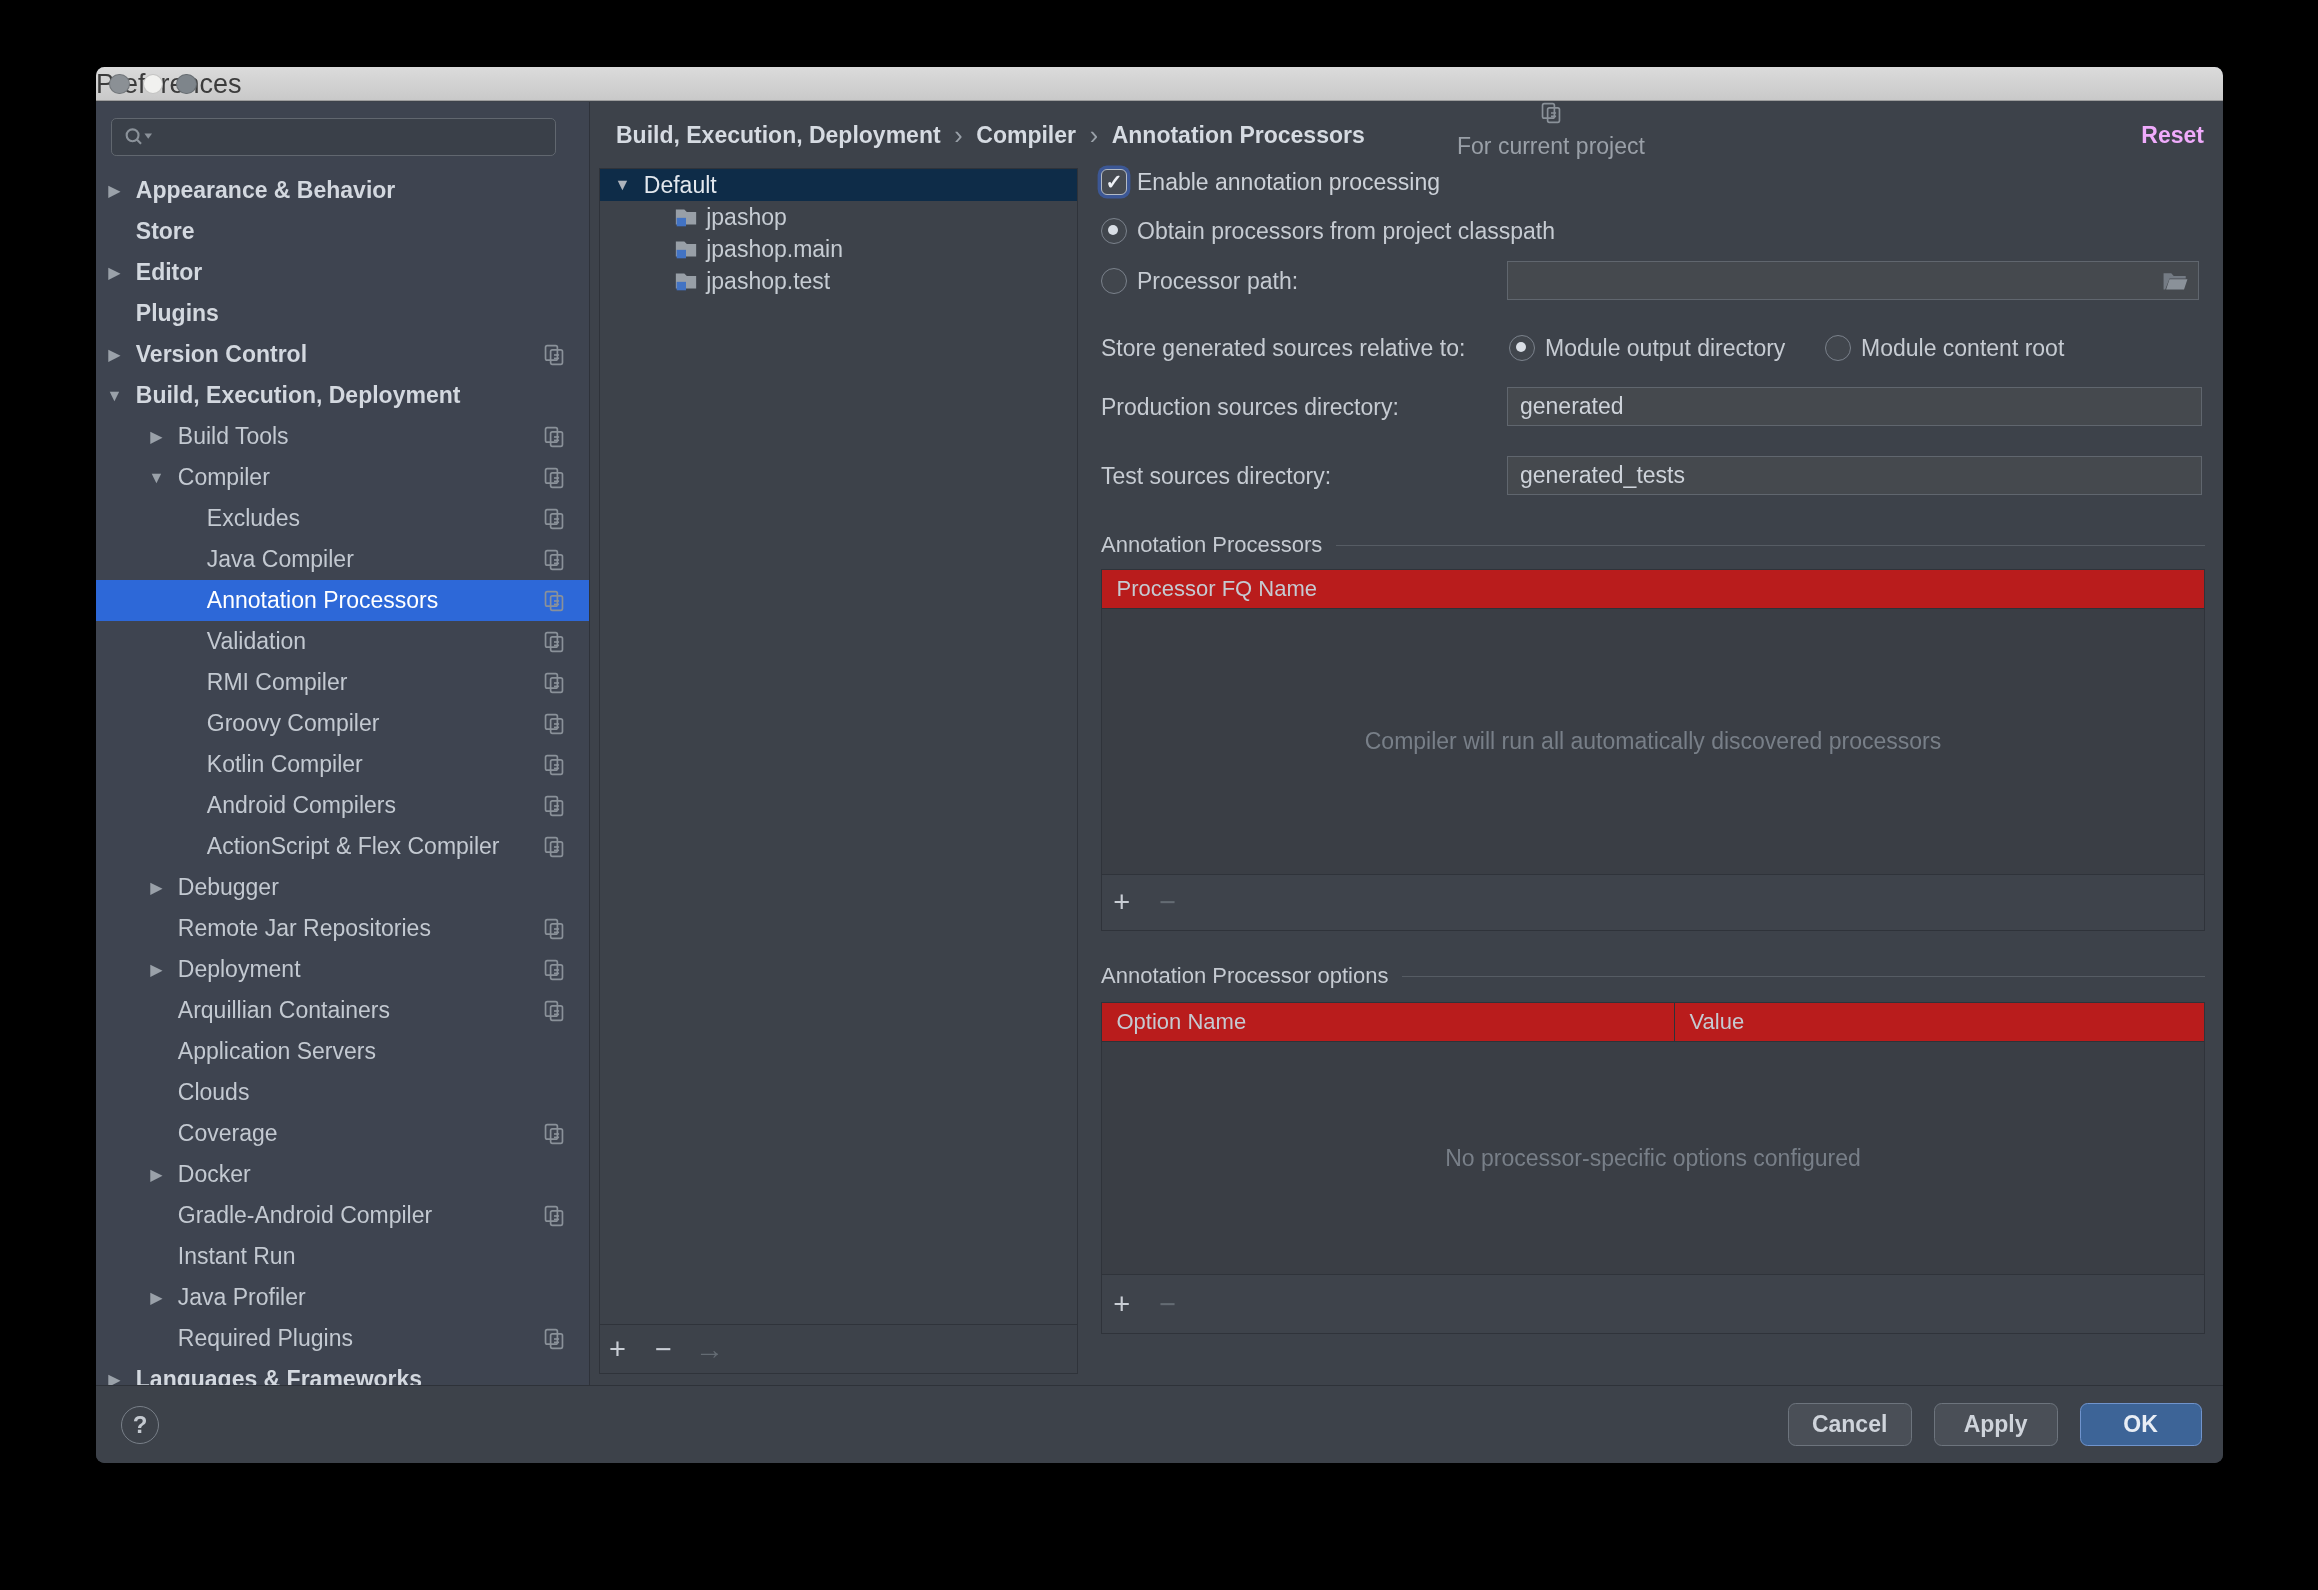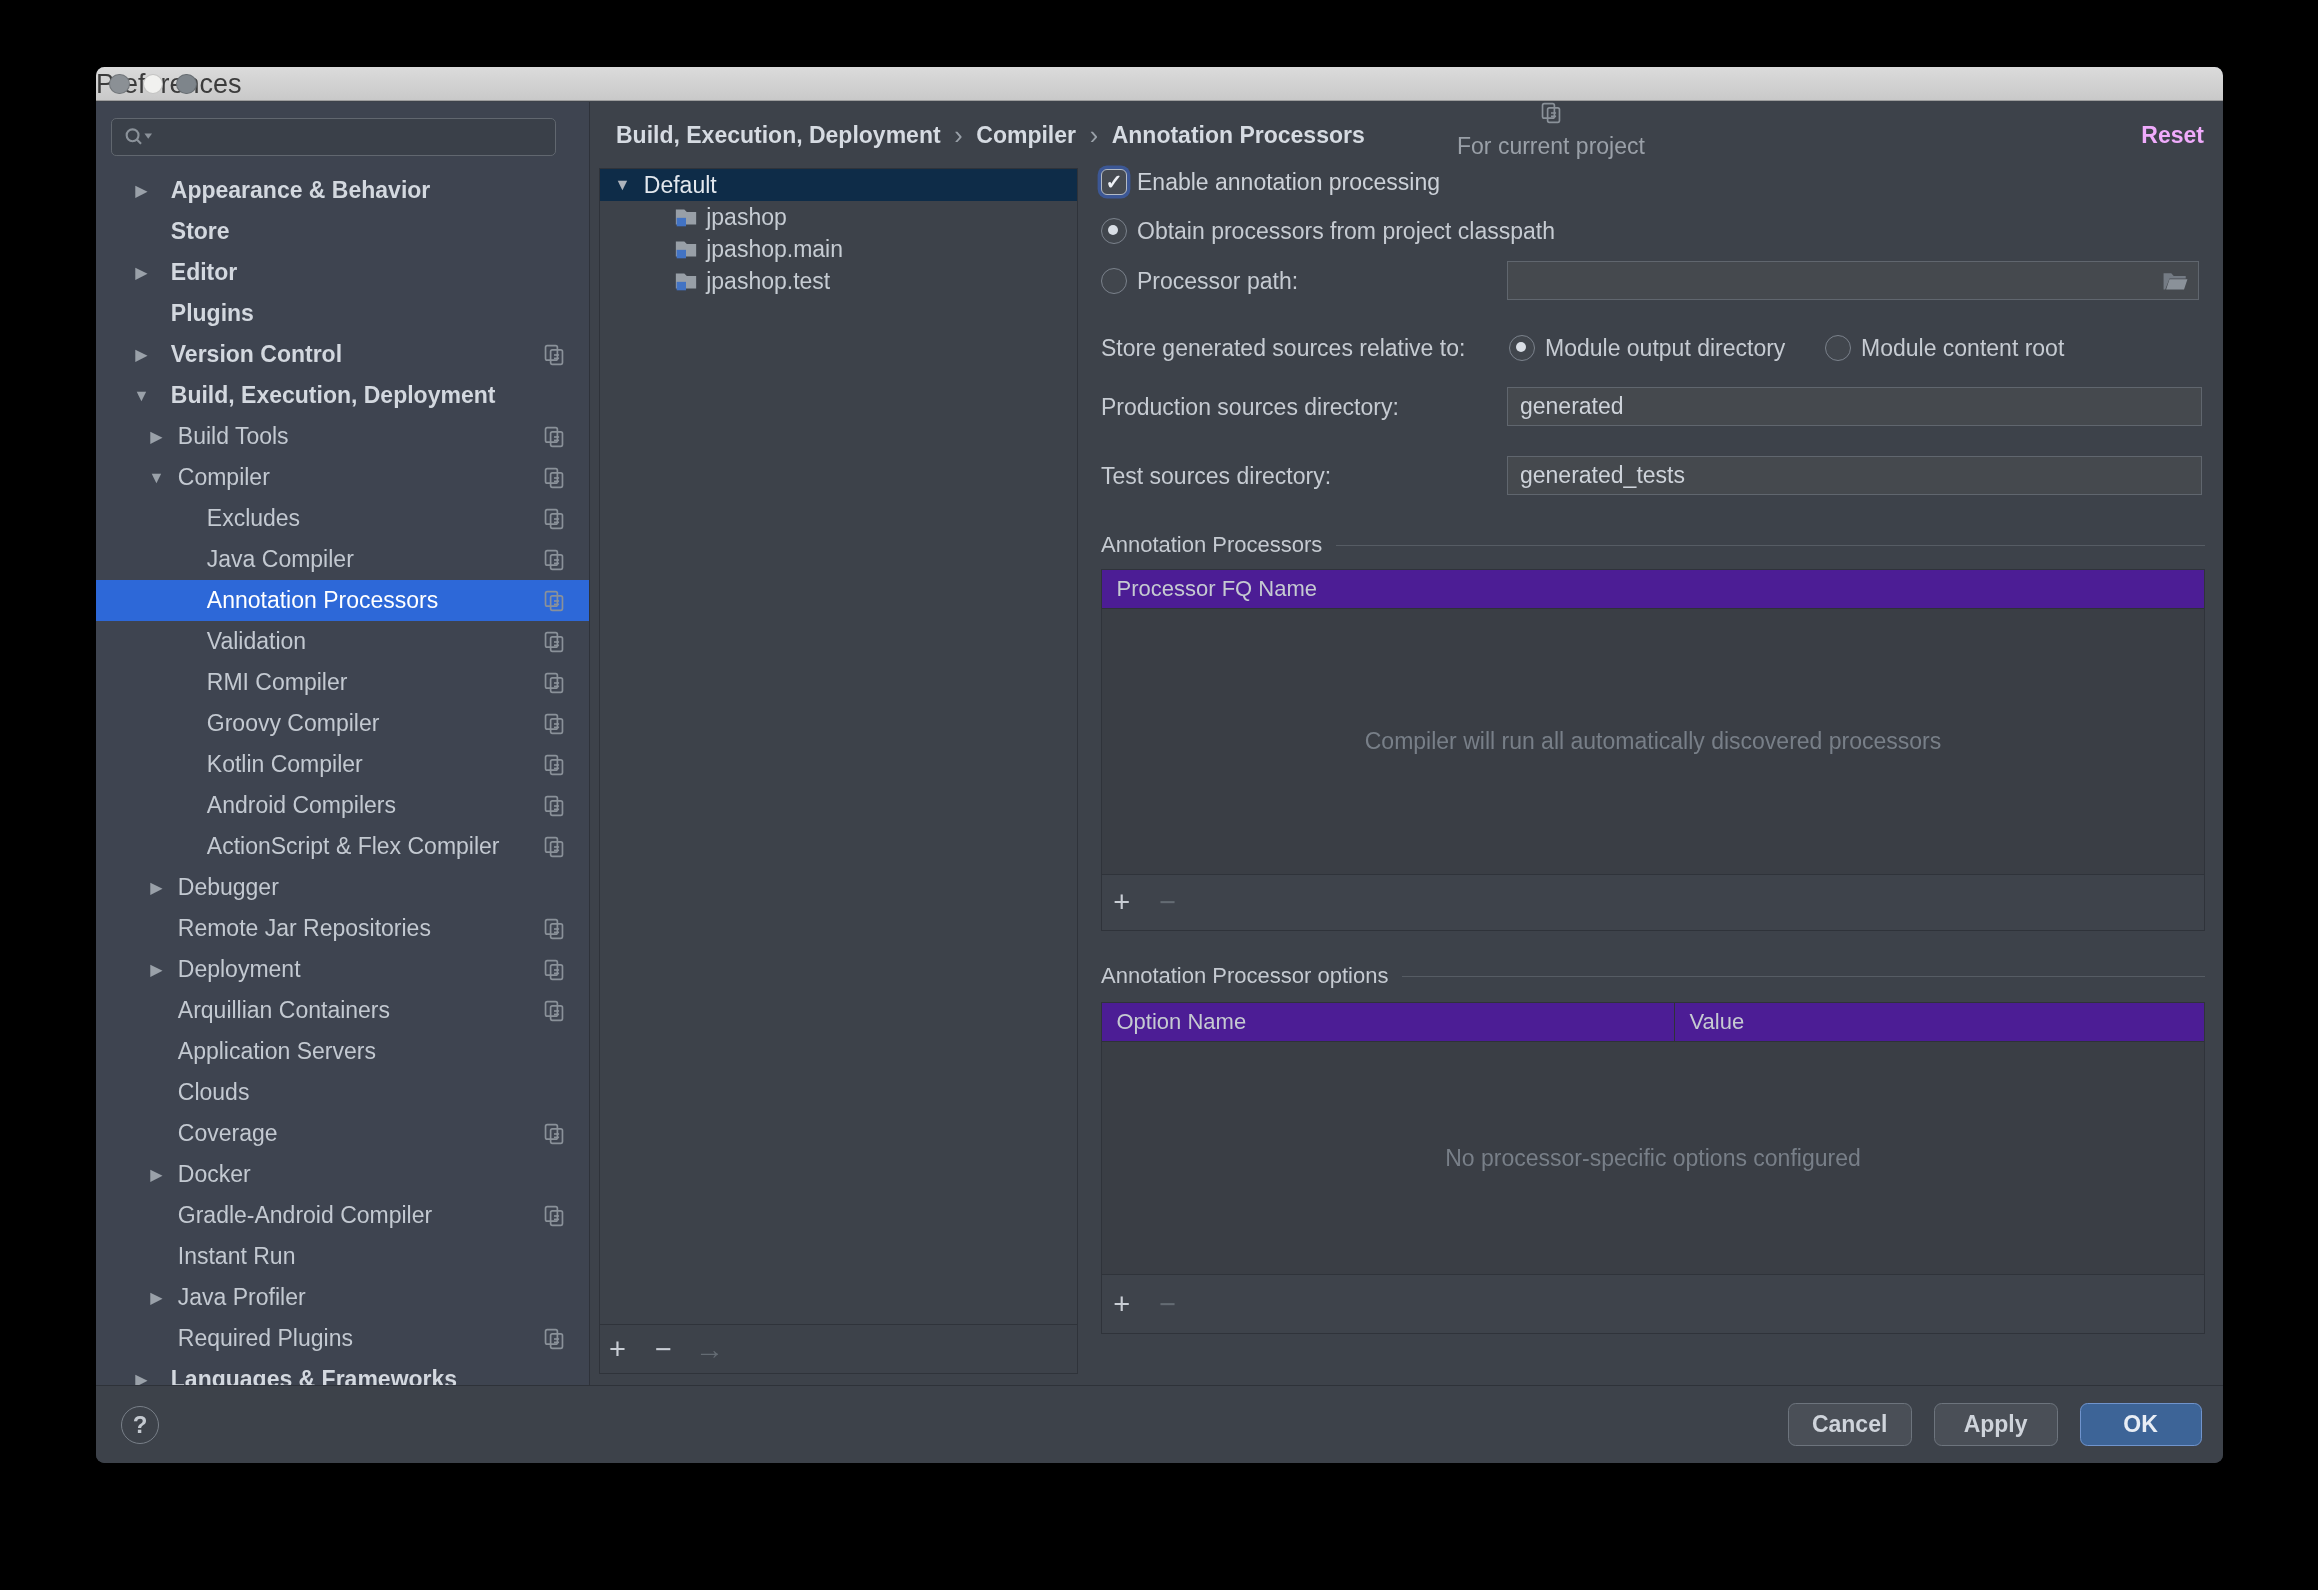--- a/index.html
+++ b/index.html
@@ -28,21 +28,21 @@
     border-right:0.9px solid #2e323a; }
   .searchbox { position:absolute; left:15.4px; top:16px; width:445px; height:38px;
     background:#3a4049; border:0.9px solid #61676f; border-radius:5.1px;
     display:flex; align-items:center; padding:0 10.3px; }
   .searchbox input { flex:1; background:transparent; border:none; outline:none;
     color:#ced3da; font-size:22px; font-family:inherit; margin-left:6.8px; }
   .tree { position:absolute; left:0; right:0; top:68px; bottom:0; overflow:hidden; }
   .t-row { height:41px; display:flex; align-items:center; font-size:23px; color:#c3c9d1; cursor:default; white-space:nowrap; }
   .t-row.bold { font-weight:bold; color:#d3d8df; }
   .t-row.sel { background:#2d68d8; color:#ffffff; }
-  .t-row.lvl1 { padding-left:31px;gap:8px; } .t-row.lvl2 { padding-left:46px; } .t-row.lvl3 { padding-left:75px; }
+  .t-row.lvl1 { padding-left:4px; } .t-row.lvl2 { padding-left:46px; } .t-row.lvl3 { padding-left:75px; }
   .t-arrow { width:29px; flex:none; text-align:center; font-size:16px; color:#9aa1a9; font-weight:normal; }
   .t-arrow.collapsed::before { content:"\25B6"; }
   .t-arrow.expanded::before { content:"\25BC"; }
   .t-row.sel .t-arrow { color:#e7ecf2; }
   .t-label { margin-left:6.8px; }
   .t-pp { margin-left:auto; margin-right:24px; flex:none; display:flex; }
   
   .main { flex:1; position:relative; background:#3d424a; overflow:hidden; }
   .crumbs { position:absolute; left:26px; top:0; height:67px; display:flex; align-items:center;
     gap:13.7px; font-size:23px; font-weight:bold; color:#d6dbe2; }
@@ -78,21 +78,21 @@
     border-radius:50%; background:#d9dee5; }
   .field { position:absolute; height:39px; background:#45494e; border:0.9px solid #60666e; }
   .field input { width:100%; height:100%; background:transparent; border:none; outline:none;
     color:#ced3da; font-size:23px; font-family:inherit; padding:0 12px; }
   .field .folder-btn { position:absolute; right:6.8px; top:6px; width:32px; height:26px;
     display:flex; align-items:center; justify-content:center; cursor:pointer; }
   
   .group-label { position:absolute; display:flex; align-items:center; font-size:22px; color:#c5cad1; }
   .group-label .rule { height:0.9px; background:#565c64; flex:1; margin-left:13.7px; }
   .gbox { position:absolute; border:0.9px solid #2f333a; background:#3a3e45; }
-  .gbox .ghead { height:39px; background:#4c1d95; border-bottom:0.9px solid #2e3238;
+  .gbox .ghead { height:39px; background:#b91c1c; border-bottom:0.9px solid #2e3238;
     display:flex; align-items:center; font-size:22px; color:#c5cad1; }
   .gbox .ghead .hcell { padding-left:14.5px; height:100%; display:flex; align-items:center; }
   .gbox .ghead .hcell.second { border-left:0.9px solid #2e3238; }
   .gbox .gempty { position:absolute; left:0; right:0; display:flex; align-items:center;
     justify-content:center; font-size:23px; color:#787f88; }
   .gbox .gtoolbar { position:absolute; left:0; right:0; bottom:0; background:#3e434b;
     border-top:0.9px solid #2f333a; display:flex; align-items:center; padding-left:5.1px; }
   
   .footer { position:absolute; left:0; right:0; bottom:0; height:78px; background:#3d424a;
     border-top:0.9px solid #2e3239; }

